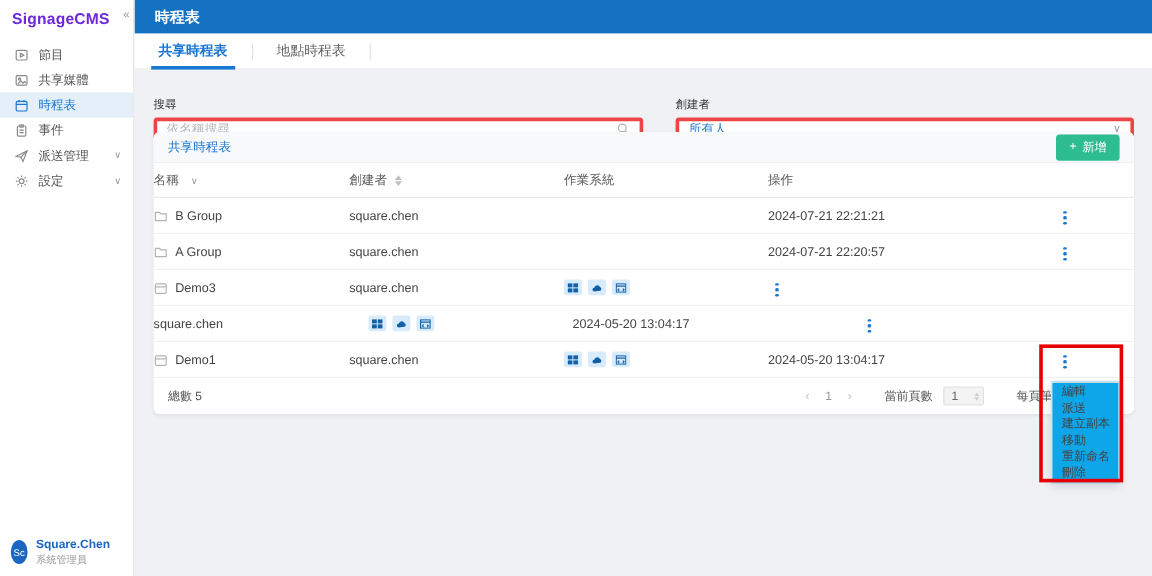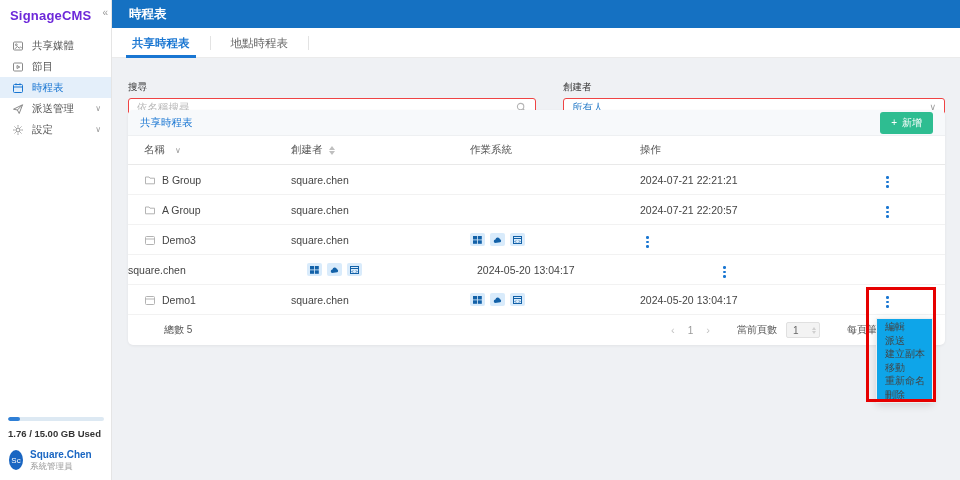--- a/index.html
+++ b/index.html
@@ -40,21 +40,21 @@
   .tab { font-size:11.5px; color:#666; padding:0 20px; height:30px; line-height:30px;
     position:relative; cursor:pointer; }
   .tab.active { color:#1976d2; font-weight:bold; }
   .tab.active::after { content:""; position:absolute; left:14px; right:14px; bottom:0;
     height:2.5px; background:#1976d2; }
   .tab-div { width:1px; height:14px; background:#e3e3e3; }
 
   
   .field { position:absolute; top:81px; }
   .field-label { font-size:9.5px; color:#333; margin-bottom:4px; }
-  .field-box { height:19px; background:#fff; border:1px solid #ef4444; border-radius:3px;
+  .field-box { height:19px; background:#fff; border:3px solid #ef4444; border-radius:3px;
     font-size:10.5px; display:flex; align-items:center; justify-content:space-between;
     padding:0 8px; cursor:text; }
   .search-field { left:128px; width:408px; }
   .creator-field { left:563px; width:382px; }
   .placeholder { color:#b8b8b8; }
   .select-value { color:#2a7dc9; }
   .chev-glyph { color:#9a9a9a; font-size:9px; line-height:1; }
 
   
   .panel { position:absolute; left:128px; top:110px; width:817px; height:235px;
@@ -62,38 +62,38 @@
   .panel-head { height:26px; background:#f7f9fb; border-bottom:1px solid #eef0f2;
     border-radius:5px 5px 0 0; display:flex; align-items:center;
     justify-content:space-between; padding:0 12px; }
   .panel-title { color:#1976d2; font-size:10.5px; }
   .add-btn { background:#2ebd91; color:#fff; font-size:10px; border-radius:3px;
     padding:4px 11px; display:flex; gap:5px; align-items:center; cursor:pointer; border:none; }
   .thead { display:flex; height:29px; align-items:center; border-bottom:1px solid #e9e9e9;
     font-size:10.5px; color:#595959; }
   .trow { display:flex; height:30px; align-items:center; border-bottom:1px solid #f2f2f2;
     font-size:10.5px; color:#444; }
-  .col-name { width:163px; padding-left:16px; display:flex; gap:6px; align-items:center; }
+  .col-name { width:163px; padding-left:0; display:flex; gap:6px; align-items:center; }
   .col-creator { width:155px; }
   .col-os { width:170px; display:flex; gap:5px; align-items:center;margin-left:24px; }
   .col-updated { width:240px; }
   .col-action { flex:1; }
   .sort { display:inline-flex; flex-direction:column; margin-left:4px; vertical-align:middle; }
   .sort i { display:block; width:0; height:0; border-left:3px solid transparent;
     border-right:3px solid transparent; }
   .sort .up { border-bottom:4px solid #bfbfbf; margin-bottom:1px; }
   .sort .dn { border-top:4px solid #bfbfbf; }
   .single-caret { color:#9a9a9a; font-size:8px; margin-left:4px; }
   .row-icon svg { stroke:#b3b3b3; }
   .os-badge { width:15px; height:13px; background:#d9ebfb; border-radius:2px;
     display:flex; align-items:center; justify-content:center; }
   .dots { display:inline-flex; flex-direction:column; gap:2px; padding:3px 6px; cursor:pointer; }
   .dots i { width:2.5px; height:2.5px; background:#1976d2; border-radius:50%; }
   .tfoot { display:flex; height:30px; align-items:center; font-size:10px; color:#555;
-    padding:0 12px; justify-content:space-between;margin-left:24px; }
+    padding:0 12px; justify-content:space-between; }
   .pager { display:flex; align-items:center; gap:9px; margin-right:46px; color:#666; }
   .pg-arrow { color:#c2c2c2; font-size:11px; cursor:pointer; }
   .pg-num { color:#999; font-size:10px; padding:0 4px; cursor:pointer; }
   .pg-label { color:#555; margin-left:18px; }
   .pg-input { width:34px; height:16px; background:#f3f3f3; border:1px solid #e0e0e0;
     border-radius:2px; display:flex; align-items:center; justify-content:space-between;
     padding:0 3px 0 6px; color:#666; }
   .spin { display:flex; flex-direction:column; gap:1px; }
   .spin i { display:block; width:0; height:0; border-left:2.5px solid transparent;
     border-right:2.5px solid transparent; }
@@ -115,73 +115,77 @@
 
 <div class="sidebar">
   <div class="brand">SignageCMS</div>
   <span class="collapse-btn">«</span>
 
   <div class="nav">
     <div class="nav-item">
       <span>
         <svg width="12" height="12" viewBox="0 0 12 12" fill="none" stroke-width="1">
           <rect x="1.5" y="2" width="9" height="8" rx="1"></rect>
+            <path d="M5 4.5 L7.8 6 L5 7.5 Z"></path>
+        </svg>
+      </span>
+      <span>節目</span>
+    </div>
+    <div class="nav-item">
+      <span>
+        <svg width="12" height="12" viewBox="0 0 12 12" fill="none" stroke-width="1">
+          <rect x="1.5" y="2" width="9" height="8" rx="1"></rect>
             <circle cx="4.3" cy="4.8" r="0.9"></circle>
           <path d="M3 8.8 L5.4 6.4 L7.2 8.2 L8.5 6.9 L9.8 8.2"></path>
         </svg>
       </span>
       <span>共享媒體</span>
-    </div>
-    <div class="nav-item">
-      <span>
-        <svg width="12" height="12" viewBox="0 0 12 12" fill="none" stroke-width="1">
-          <rect x="1.5" y="2" width="9" height="8" rx="1"></rect>
-            <path d="M5 4.5 L7.8 6 L5 7.5 Z"></path>
-        </svg>
-      </span>
-      <span>節目</span>
     </div>
     <div class="nav-item active">
       <span>
         <svg width="12" height="12" viewBox="0 0 12 12" fill="none" stroke-width="1">
           <rect x="1.5" y="2.5" width="9" height="8" rx="1"></rect>
             <path d="M1.5 5 H10.5"></path>
           <path d="M4 1.3 V3.2 M8 1.3 V3.2"></path>
         </svg>
       </span>
       <span>時程表</span>
     </div>
     <div class="nav-item">
       <span>
         <svg width="12" height="12" viewBox="0 0 12 12" fill="none" stroke-width="1">
+          <rect x="2.5" y="2" width="7" height="8.5" rx="1"></rect>
+            <rect x="4.5" y="1" width="3" height="2" rx="0.5"></rect>
+          <path d="M4.2 5.5 H7.8 M4.2 7.5 H7.8"></path>
+        </svg>
+      </span>
+      <span>事件</span>
+    </div>
+    <div class="nav-item">
+      <span>
+        <svg width="12" height="12" viewBox="0 0 12 12" fill="none" stroke-width="1">
           <path d="M1.5 6.2 L10.5 1.8 L7.2 10.5 L5.4 7 Z"></path>
             <path d="M5.4 7 L10.5 1.8"></path>
         </svg>
       </span>
       <span>派送管理</span>
       <span class="nav-chevron">∨</span>
     </div>
     <div class="nav-item">
       <span>
         <svg width="12" height="12" viewBox="0 0 12 12" fill="none" stroke-width="1">
           <circle cx="6" cy="6" r="2"></circle>
           <path d="M6 1.2 V2.6 M6 9.4 V10.8 M1.2 6 H2.6 M9.4 6 H10.8 M2.6 2.6 L3.6 3.6 M8.4 8.4 L9.4 9.4 M9.4 2.6 L8.4 3.6 M3.6 8.4 L2.6 9.4"></path>
         </svg>
       </span>
       <span>設定</span>
       <span class="nav-chevron">∨</span>
     </div>
   </div>
 
-  <div class="storage">
-    <div class="bar">
-      <div class="bar-fill" style="width:12%"></div>
-    </div>
-    <div class="storage-text">1.76 / 15.00 GB Used</div>
-  </div>
 
   <div class="user">
     <div class="avatar">Sc</div>
     <div>
       <div class="user-name">Square.Chen</div>
       <div class="user-role">系統管理員</div>
     </div>
   </div>
 </div>
 

